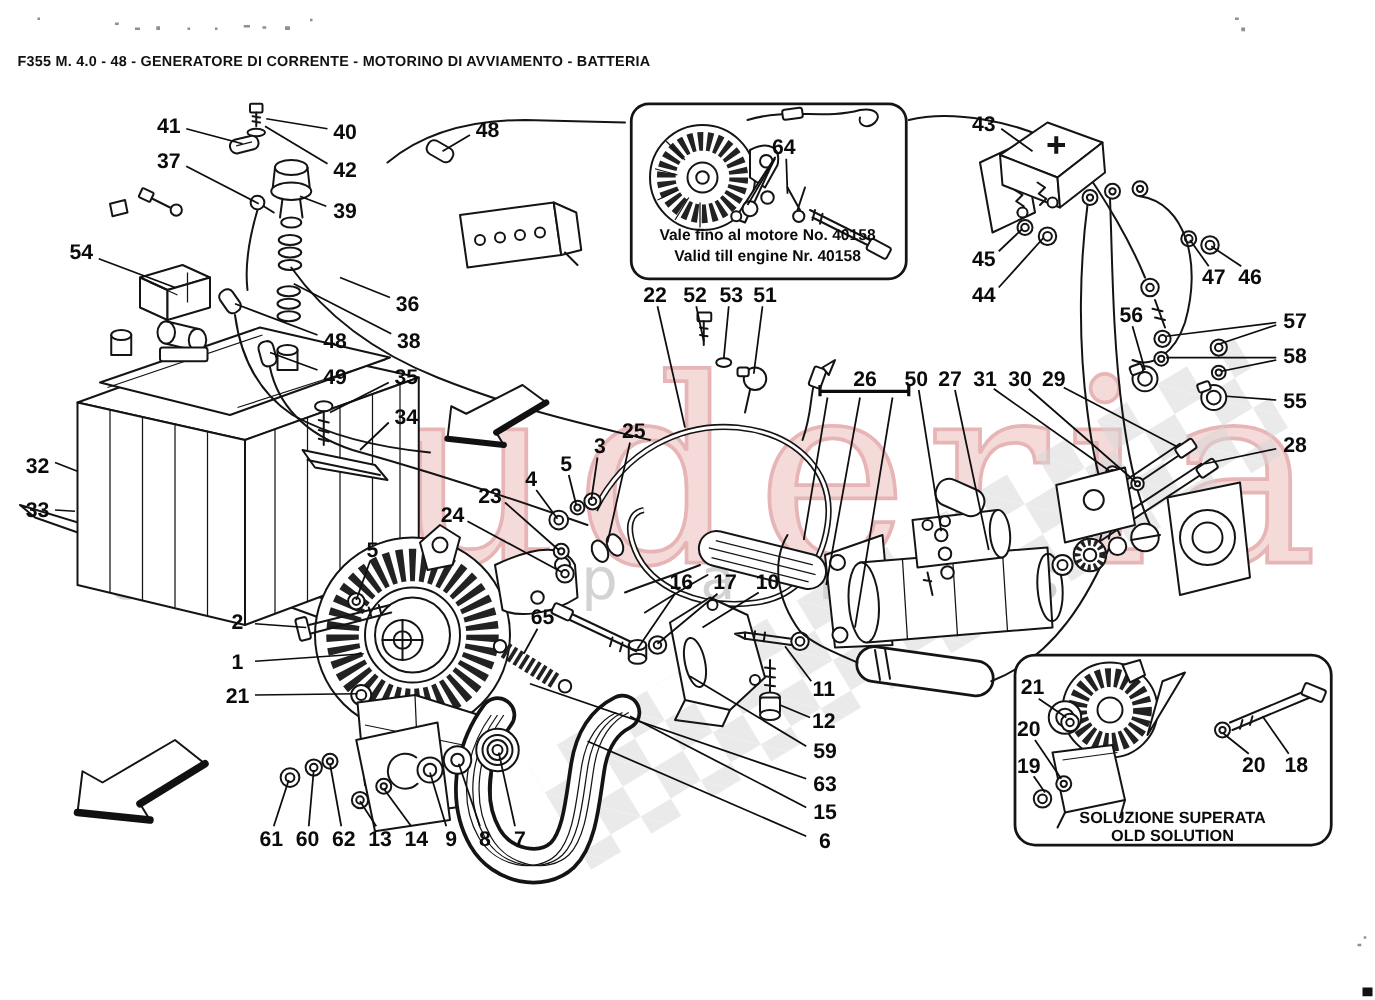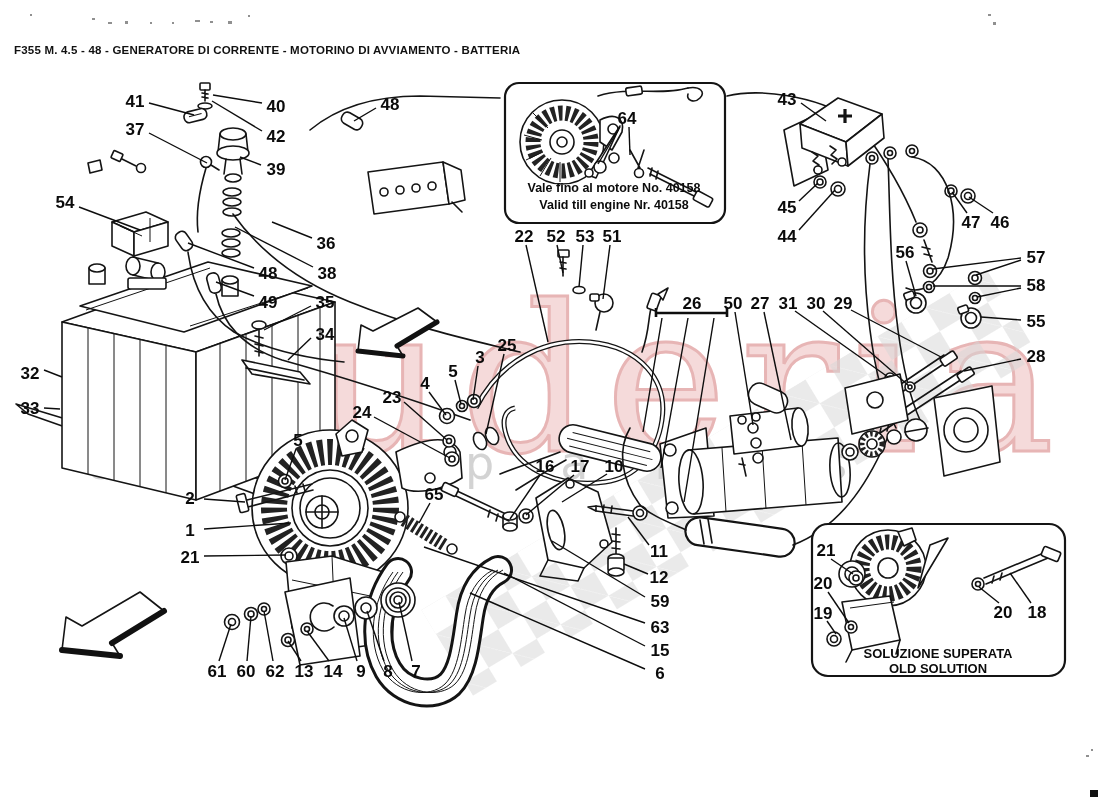--- a/index.html
+++ b/index.html
@@ -34,21 +34,21 @@
            text-anchor:middle;dominant-baseline:central;}
   .inset-text{font:bold 12.5px "Liberation Sans",sans-serif;fill:#0b0b0b;text-anchor:middle;}
   .inset-text2{font:bold 13px "Liberation Sans",sans-serif;fill:#0b0b0b;text-anchor:middle;}
   .speck{fill:#555;opacity:.65;}
 </style>
 </head>
 <body>
 
 <div class="page">
 
-  <div class="title">F355 M. 4.5 - 48 - GENERATORE DI CORRENTE - MOTORINO DI AVVIAMENTO - BATTERIA</div>
+  <div class="title">F355 M. 4.0 - 48 - GENERATORE DI CORRENTE - MOTORINO DI AVVIAMENTO - BATTERIA</div>
 
   <div class="wm-word">scuderia</div>
   <div class="wm-letters">car parts</div>
   <div class="wm-checker"></div>
 
   <svg class="diagram" width="1100" height="800" viewBox="0 0 1100 800">
 
     <g>
       <rect class="speck" x="30" y="14" width="2" height="2"></rect>
         <rect class="speck" x="92" y="18" width="3" height="2"></rect>

